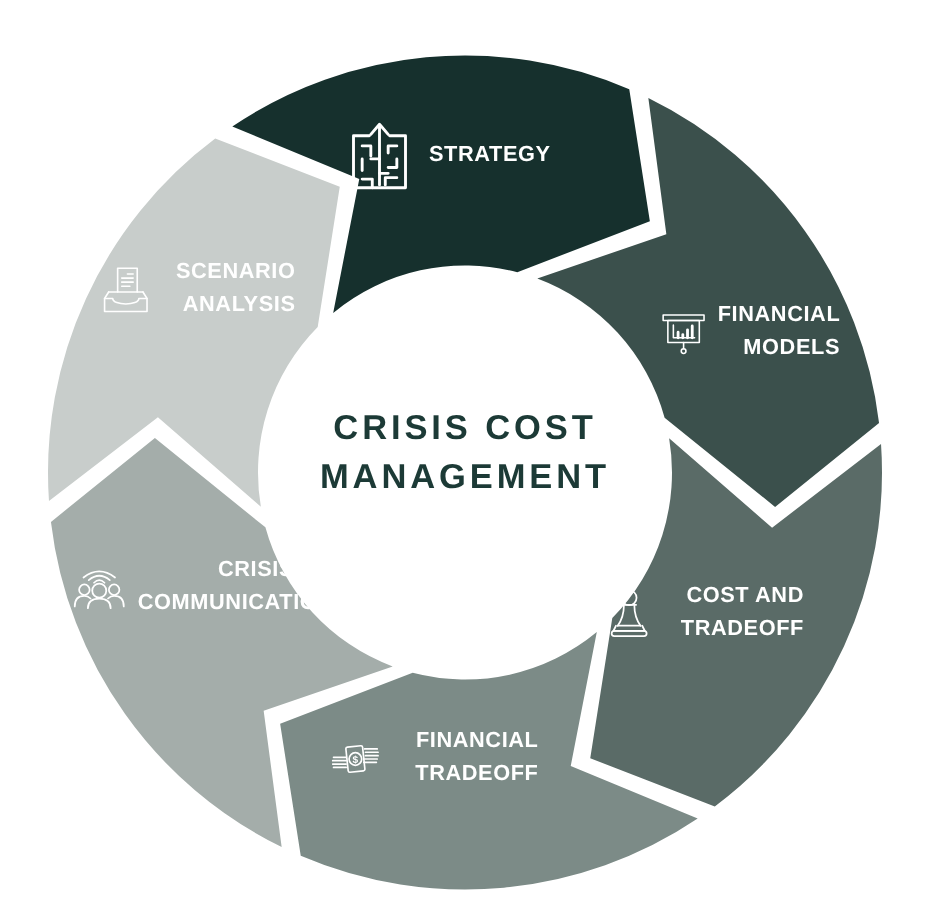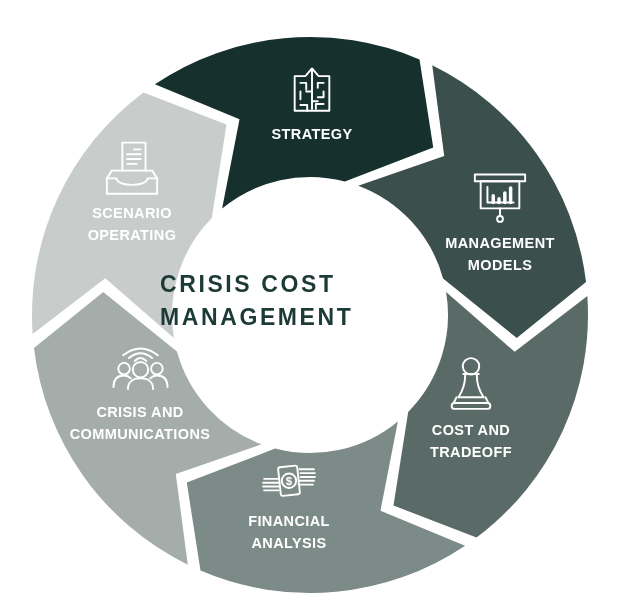--- a/index.html
+++ b/index.html
@@ -3,32 +3,32 @@
 <meta charset="utf-8">
 <style>
   html,body{margin:0;padding:0;background:#ffffff;}
   .stage{
     position:relative;width:622px;height:609px;background:#ffffff;overflow:hidden;
     font-family:"Liberation Sans",sans-serif;
   }
   .wheel{position:absolute;left:0;top:0;width:622px;height:609px;}
   .seg-label{
     position:absolute;transform:translate(-50%,-50%);
-    display:flex;flex-direction:column;align-items:center;gap:7px;
-    text-align:center;pointer-events:none;
+    display:flex;flex-direction:row;align-items:center;gap:7px;
+    text-align:right;pointer-events:none;
   }
   .seg-text{
     font-weight:bold;font-size:14.5px;letter-spacing:.4px;line-height:1.5;
   }
   .icon{stroke:#ffffff;fill:none;stroke-width:2;stroke-linecap:round;stroke-linejoin:round;}
   .icon .thick{stroke-width:3.6;}
   .icon text{stroke:none;fill:#ffffff;font-family:"Liberation Sans",sans-serif;}
   .center-title{
     position:absolute;left:310px;top:301px;transform:translate(-50%,-50%);
-    width:300px;font-weight:bold;font-size:23px;
+    width:300px;text-align:center;font-weight:bold;font-size:23px;
     letter-spacing:2.6px;line-height:1.42;
   }
 </style>
 </head>
 <body>
 
 <div class="stage" style="background: rgb(255, 255, 255);">
 
   <svg class="wheel" viewBox="0 0 622 609">
     <g id="wheel-g">
@@ -54,21 +54,21 @@
 
   <div class="seg-label" style="left:500px;top:222px;width:120px">
     <svg class="icon" width="58" height="58" viewBox="0 0 60 60">
       <rect x="4" y="7" width="52" height="7"></rect>
       <rect x="10" y="14" width="40" height="28"></rect>
       <path d="M17,20 V36 H44"></path>
       <path class="thick" d="M23,36 V29 M29,36 V32 M35,36 V26 M41,36 V21"></path>
       <path d="M30,42 V50"></path>
       <circle cx="30" cy="53" r="3"></circle>
     </svg>
-    <div class="seg-text" style="color: rgb(255, 255, 255);">MANAGEMENT MODELS</div>
+    <div class="seg-text" style="color: rgb(255, 255, 255);">FINANCIAL MODELS</div>
   </div>
 
   <div class="seg-label" style="left:471px;top:409px;width:130px">
     <svg class="icon" width="46" height="58" viewBox="0 0 46 60">
       <circle cx="23" cy="12" r="8.5"></circle>
       <path d="M15,20 H31"></path>
       <path d="M17,21 C17,31 14,38 10,44 M29,21 C29,31 32,38 36,44"></path>
       <path d="M10,44 H36"></path>
       <path d="M8,44 L5,50 H41 L38,44"></path>
       <rect x="3" y="50" width="40" height="6" rx="3"></rect>
@@ -79,21 +79,21 @@
   <div class="seg-label" style="left:289px;top:506px;width:140px">
     <svg class="icon" width="62" height="46" viewBox="0 0 64 48">
       <path d="M6,22 H21 M5,26 H21 M5,30 H21 M6,34 H21"></path>
       <path d="M43,12 H58 M44,16 H59 M44,20 H59 M43,24 H58 M42,28 H57"></path>
       <g transform="rotate(-6 32 24)">
           <rect x="22" y="9" width="20" height="30" rx="2"></rect>
         </g>
       <circle cx="32" cy="24" r="7.5"></circle>
       <text x="32" y="28.5" font-size="12" font-weight="bold" text-anchor="middle">$</text>
     </svg>
-    <div class="seg-text" style="color: rgb(255, 255, 255);">FINANCIAL ANALYSIS</div>
+    <div class="seg-text" style="color: rgb(255, 255, 255);">FINANCIAL TRADEOFF</div>
   </div>
 
   <div class="seg-label" style="left:140px;top:392px;width:185px">
     <svg class="icon" width="62" height="56" viewBox="0 0 64 58">
       <path d="M14,17 Q32,3 50,17 M20,20 Q32,10 44,20 M26,23 Q32,17 38,23"></path>
       <circle cx="15" cy="31" r="6"></circle>
       <path d="M4,50 C4,41 9,38 15,38 C18,38 20,39 22,41"></path>
       <circle cx="49" cy="31" r="6"></circle>
       <path d="M42,41 C44,39 46,38 49,38 C55,38 60,41 60,50"></path>
       <circle cx="32" cy="32" r="8"></circle>
@@ -103,18 +103,18 @@
   </div>
 
   <div class="seg-label" style="left:132px;top:193px;width:130px">
     <svg class="icon" width="60" height="56" viewBox="0 0 62 58">
       <rect x="21" y="3" width="24" height="29"></rect>
       <path d="M33,10 H40 M26,15 H40 M26,20 H40 M26,25 H36"></path>
       <path d="M10,32 H21 M45,32 H52"></path>
       <path d="M10,32 L5,40 V56 H57 V40 L52,32"></path>
       <path d="M5,40 H15 C15,49 47,49 47,40 H57"></path>
     </svg>
-    <div class="seg-text" style="color: rgb(255, 255, 255);">SCENARIO OPERATING</div>
+    <div class="seg-text" style="color: rgb(255, 255, 255);">SCENARIO ANALYSIS</div>
   </div>
 
   <div class="center-title" style="color: rgb(28, 58, 54);">CRISIS COST MANAGEMENT</div>
 
 </div>
 
 </body></html>

